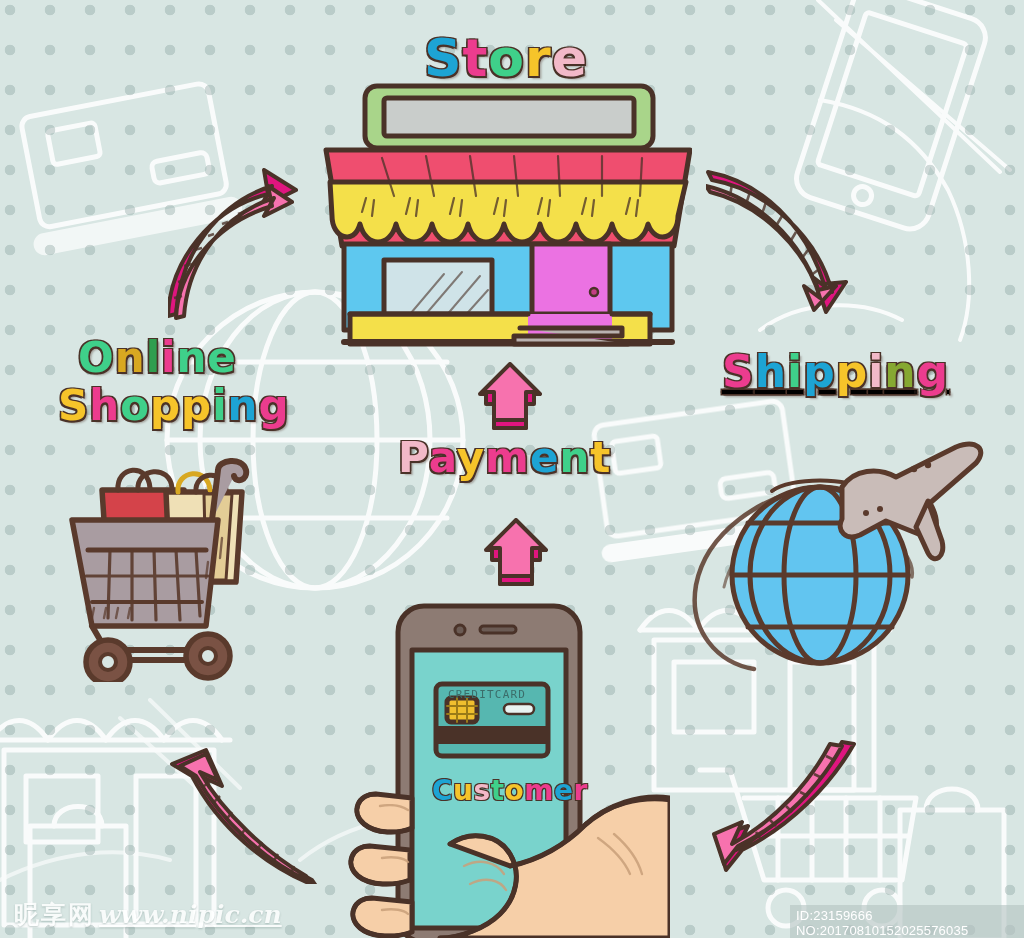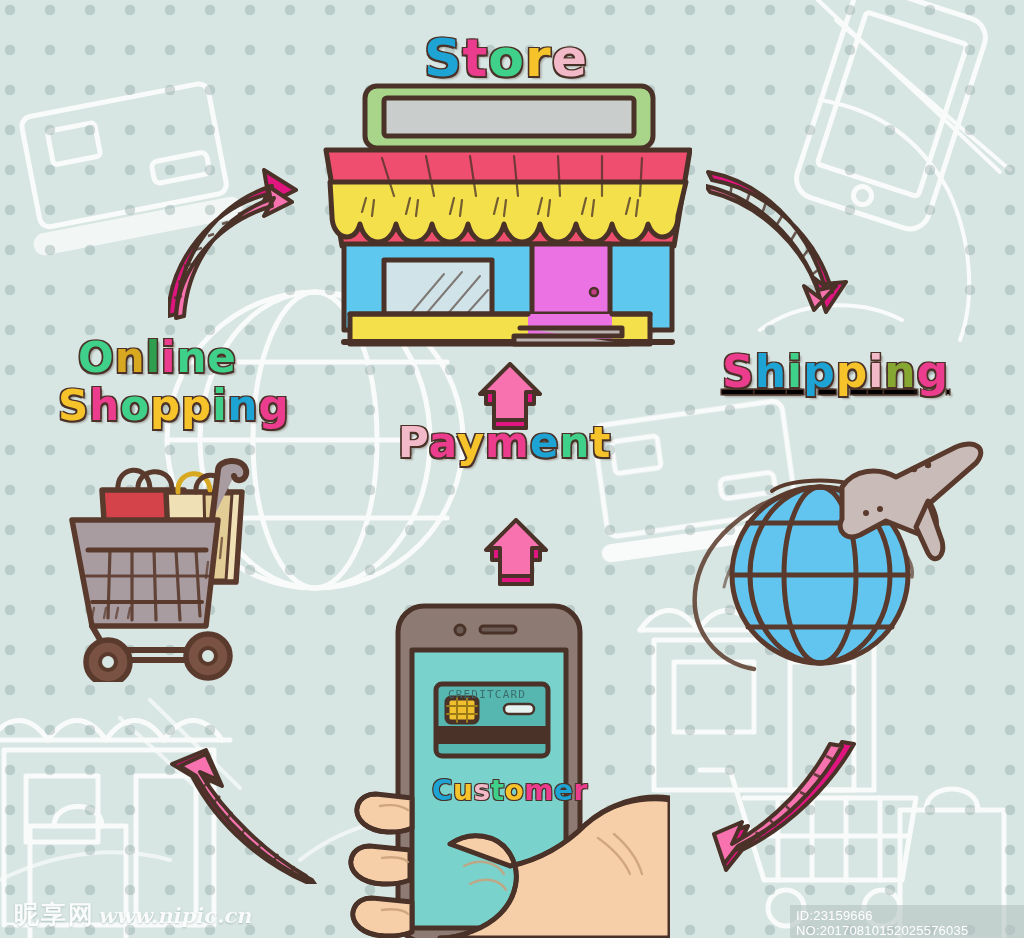--- a/index.html
+++ b/index.html
@@ -36,36 +36,36 @@
       -1.5px -1.5px 0 #4a3228,
        1.5px -1.5px 0 #4a3228,
       -1.5px  1.5px 0 #4a3228,
        1.5px  1.5px 0 #4a3228,
        3px 3px 2px rgba(74,50,40,0.35);
   }
   #lbl-store { left: 424px; top: 32px; font-size: 52px; }
   #lbl-online { left: 78px; top: 337px; font-size: 42px; }
   #lbl-shopping { left: 58px; top: 385px; font-size: 42px; }
   #lbl-shipping { left: 722px; top: 350px; font-size: 44px; text-decoration: underline; }
-  #lbl-payment { left: 398px; top: 422px; font-size: 42px; }
+  #lbl-payment { left: 398px; top: 437px; font-size: 42px; }
   #lbl-customer { left: 432px; top: 777px; font-size: 28px; letter-spacing: 0.5px; }
   #lbl-customer span {
     text-shadow:
       -1px -1px 0 #4a3228, 1px -1px 0 #4a3228,
       -1px  1px 0 #4a3228, 1px  1px 0 #4a3228;
   }
   .art { position: absolute; }
   #watermark-left {
     position: absolute; left: 14px; top: 898px;
     display: flex; align-items: baseline; gap: 4px;
     color: #ffffff; opacity: 0.82;
     text-shadow: 0 1px 2px rgba(90,120,115,0.45);
   }
   #watermark-left .cjk { font-family: "DejaVu Sans", sans-serif; font-size: 25px; font-weight: bold; letter-spacing: 2px; }
-  #watermark-left .url { font-family: "DejaVu Serif", serif; font-style: italic; font-size: 21px; font-weight: bold; }
+  #watermark-left .url { font-family: "DejaVu Serif", serif; font-style: italic; font-size: 25px; font-weight: bold; text-decoration: underline; }
   #watermark-id {
     position: absolute; left: 790px; top: 905px;
     background: rgba(180,196,193,0.62);
     color: #ffffff; font-size: 13px; padding: 3px 6px 4px 6px;
     font-family: "Liberation Sans", sans-serif;
     letter-spacing: 0.2px;
   }
 </style>
 </head>
 <body>

